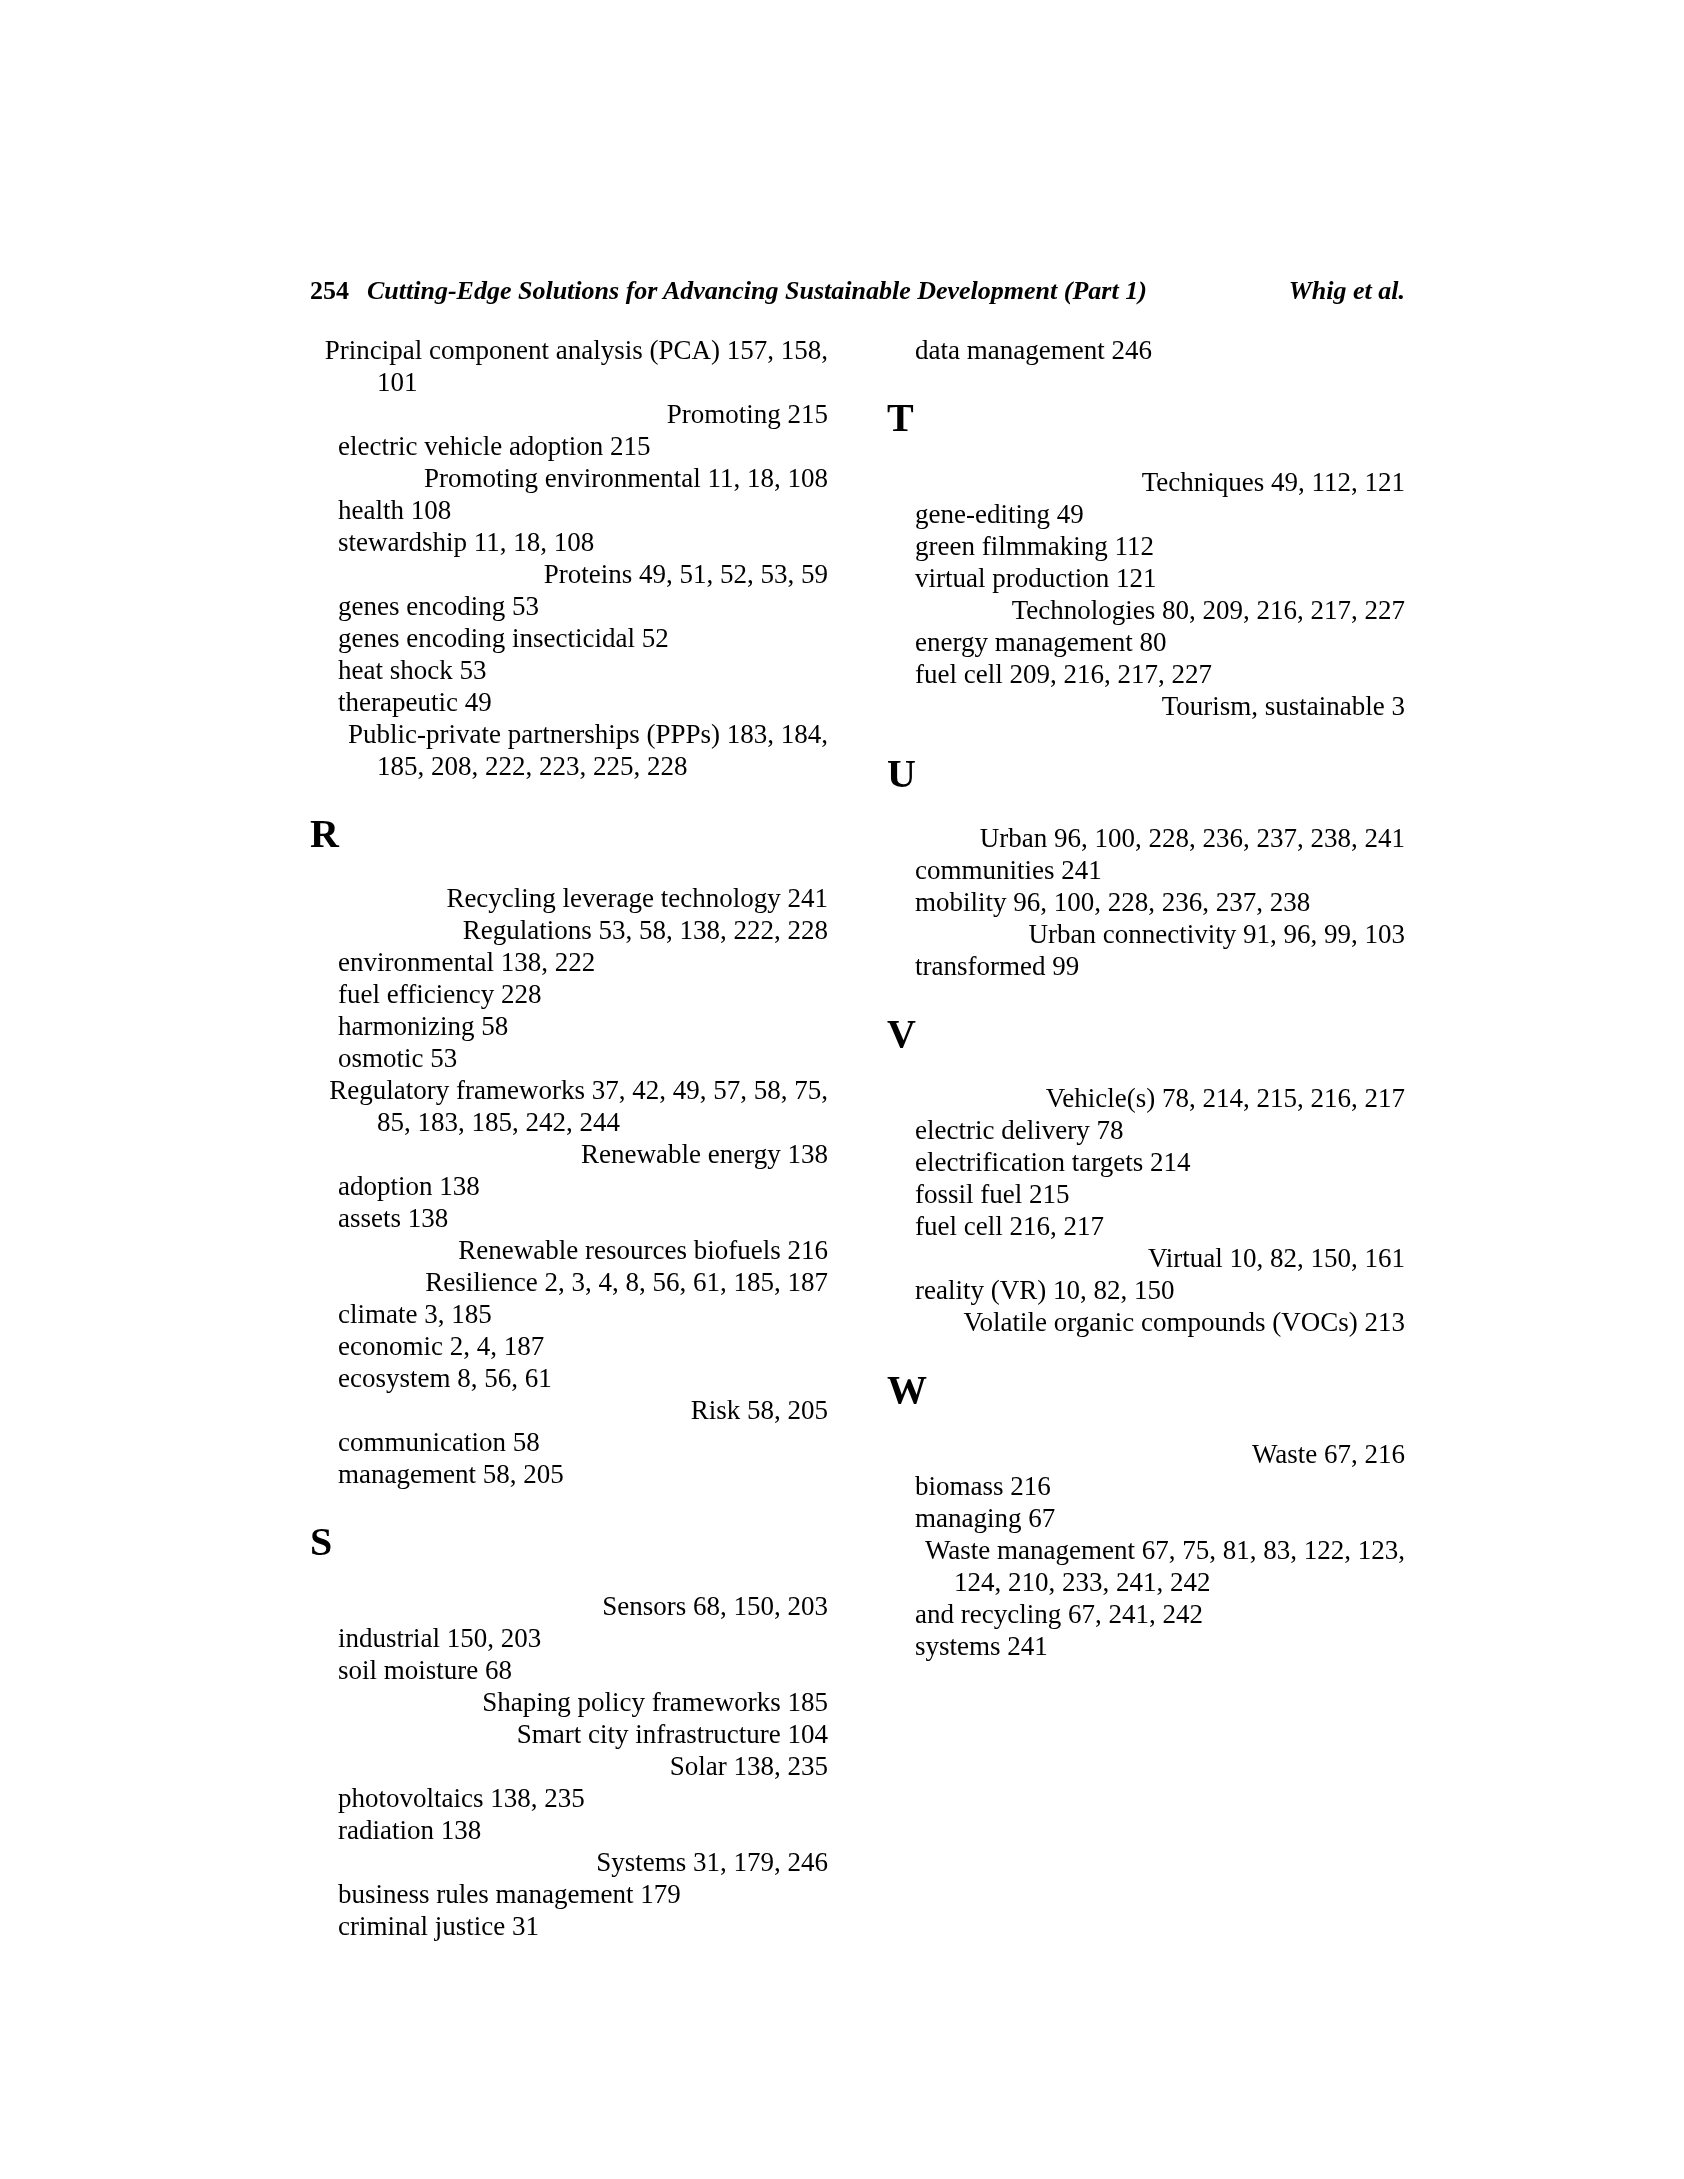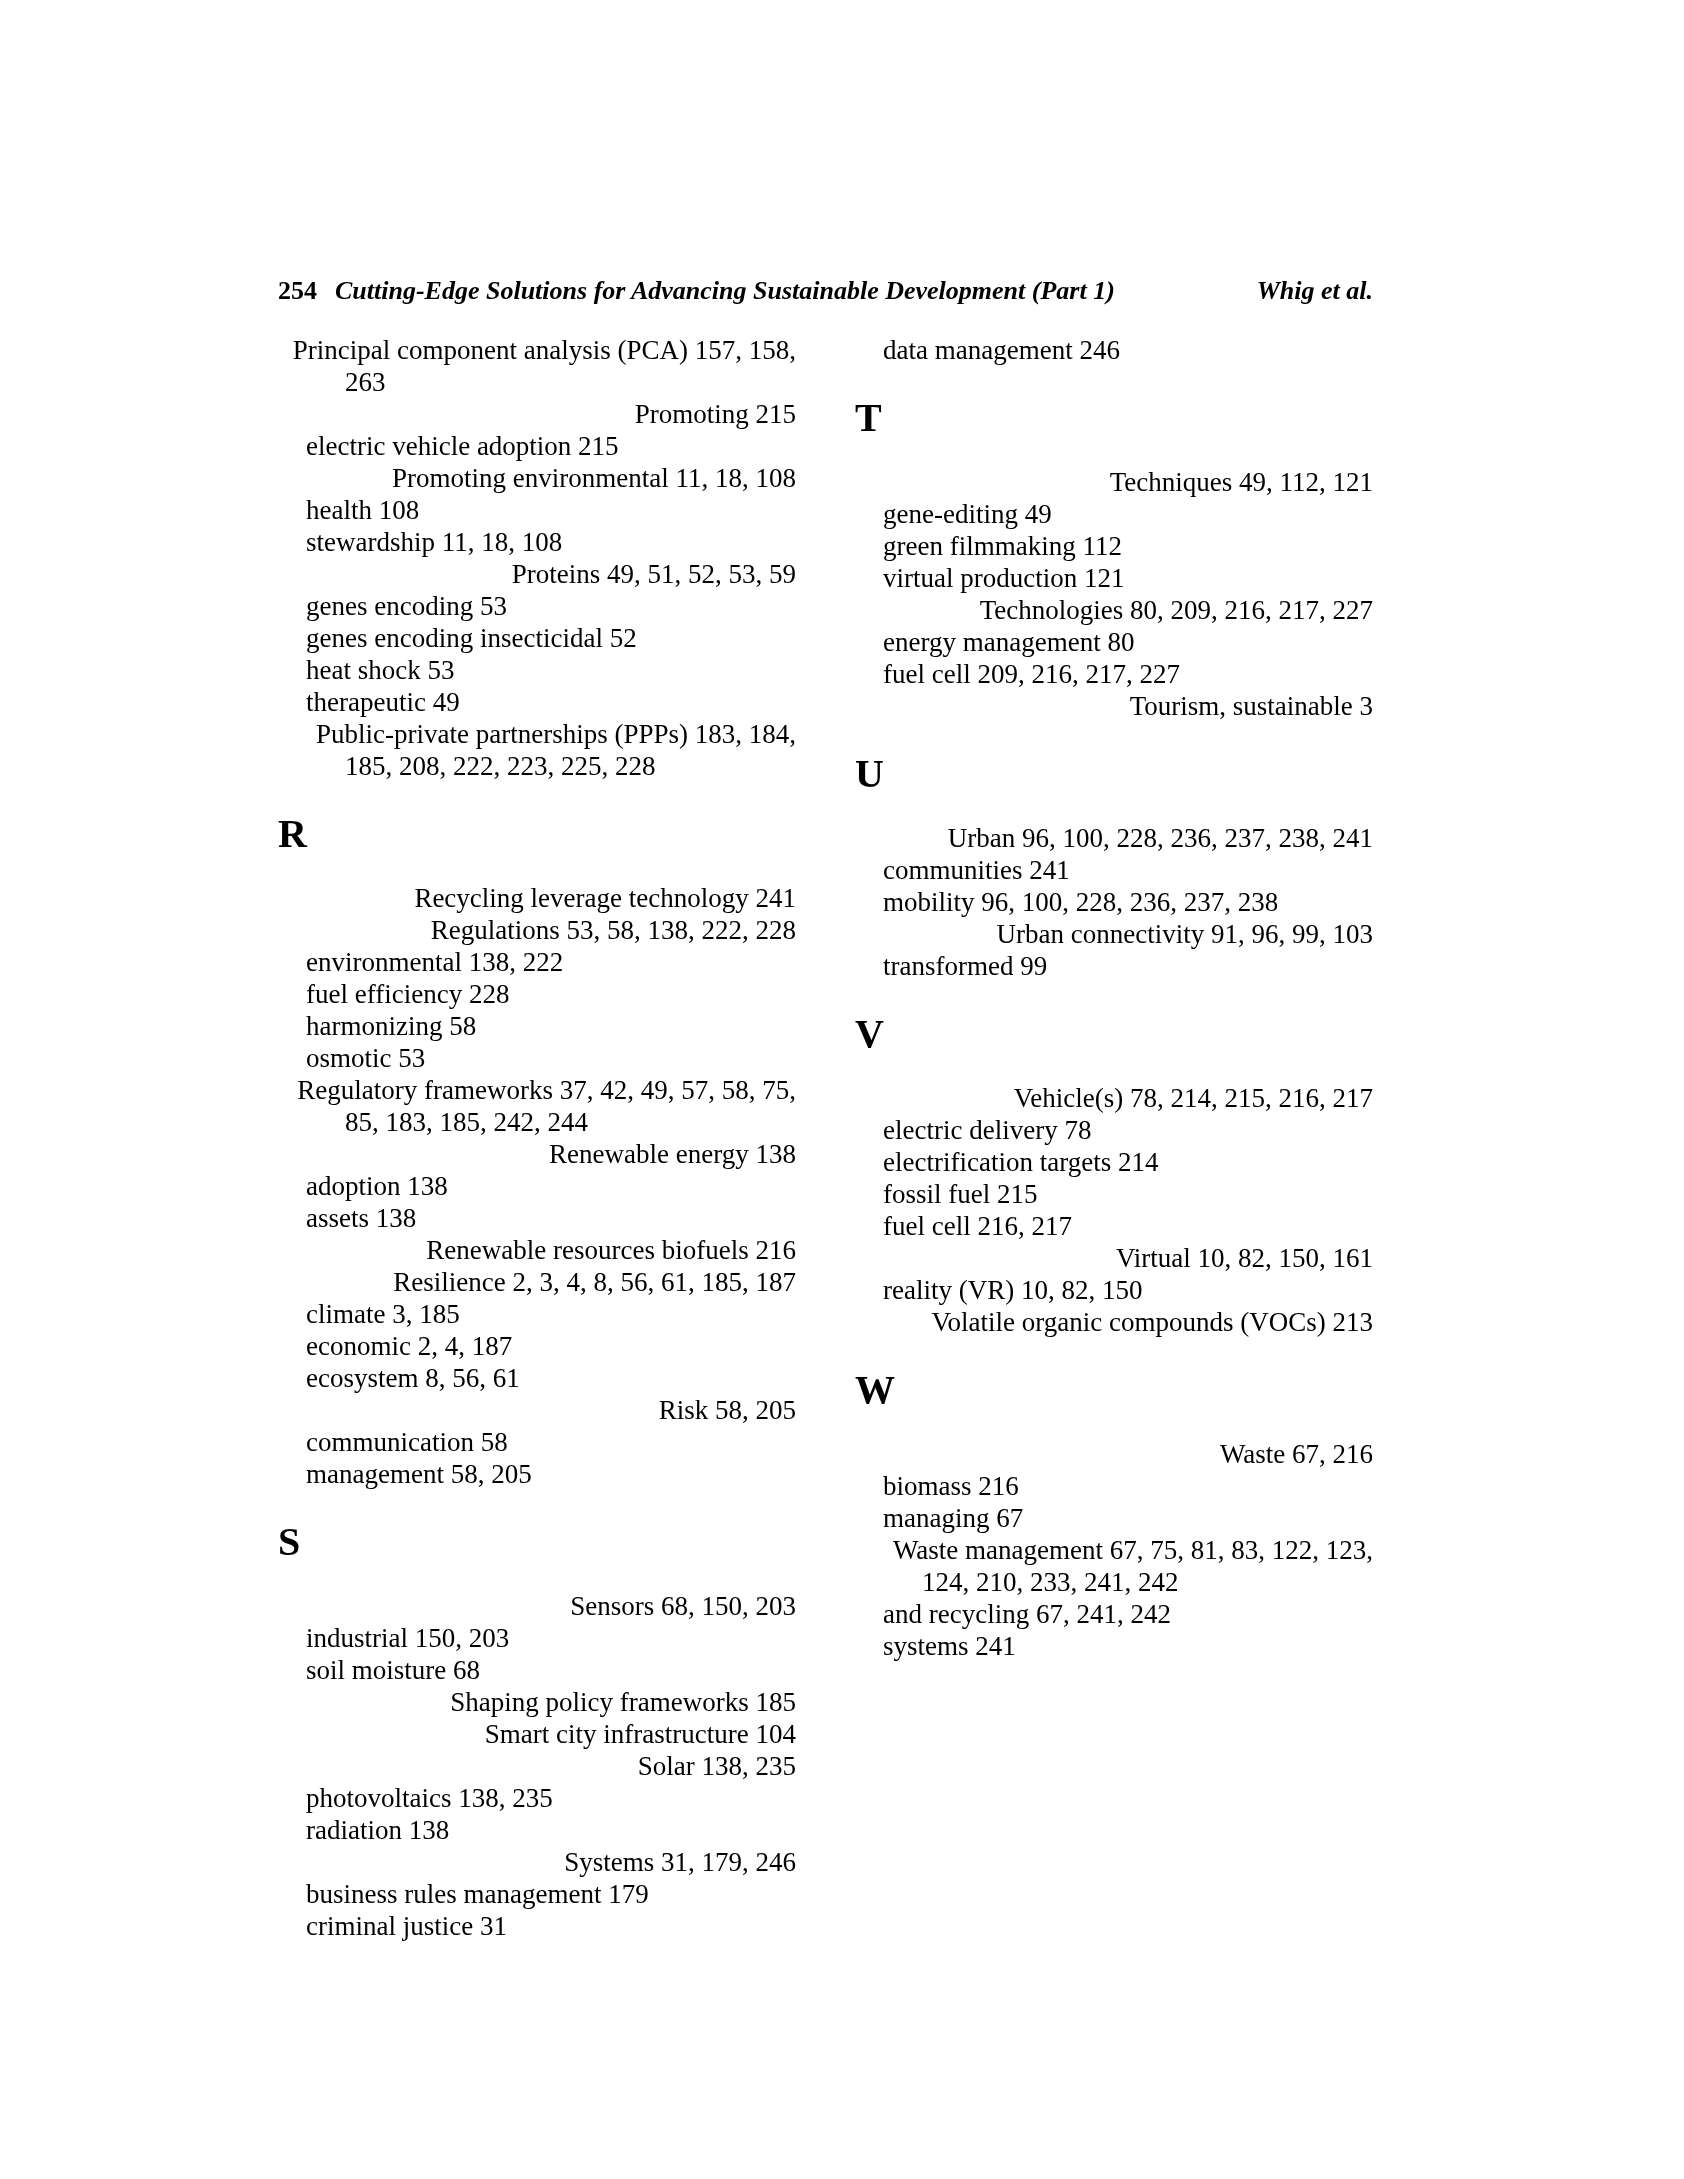--- a/index.html
+++ b/index.html
@@ -7,21 +7,21 @@
     width: 1684px;
     height: 2179px;
     background: #ffffff;
     position: relative;
     font-family: "Liberation Serif", serif;
     color: #000000;
     overflow: hidden;
   }
   .page {
     position: absolute;
-    left: 278px;
+    left: 310px;
     top: 276px;
     width: 1095px;
   }
   .running-header {
     display: flex;
     justify-content: space-between;
     align-items: baseline;
     font-size: 26px;
     line-height: 30px;
     white-space: nowrap;
@@ -67,21 +67,21 @@
     <div class="header-left">
       <span class="page-number">254</span>
       <span class="book-title">Cutting-Edge Solutions for Advancing Sustainable Development (Part 1)</span>
     </div>
     <span class="authors">Whig et al.</span>
   </div>
 
   <div class="columns">
     <div class="col" id="col-0">
         <div class="line indent-0">Principal component analysis (PCA) 157, 158,</div>
-        <div class="line indent-2">263</div>
+        <div class="line indent-2">101</div>
         <div class="line indent-0">Promoting 215</div>
         <div class="line indent-1">electric vehicle adoption 215</div>
         <div class="line indent-0">Promoting environmental 11, 18, 108</div>
         <div class="line indent-1">health 108</div>
         <div class="line indent-1">stewardship 11, 18, 108</div>
         <div class="line indent-0">Proteins 49, 51, 52, 53, 59</div>
         <div class="line indent-1">genes encoding 53</div>
         <div class="line indent-1">genes encoding insecticidal 52</div>
         <div class="line indent-1">heat shock 53</div>
         <div class="line indent-1">therapeutic 49</div>

